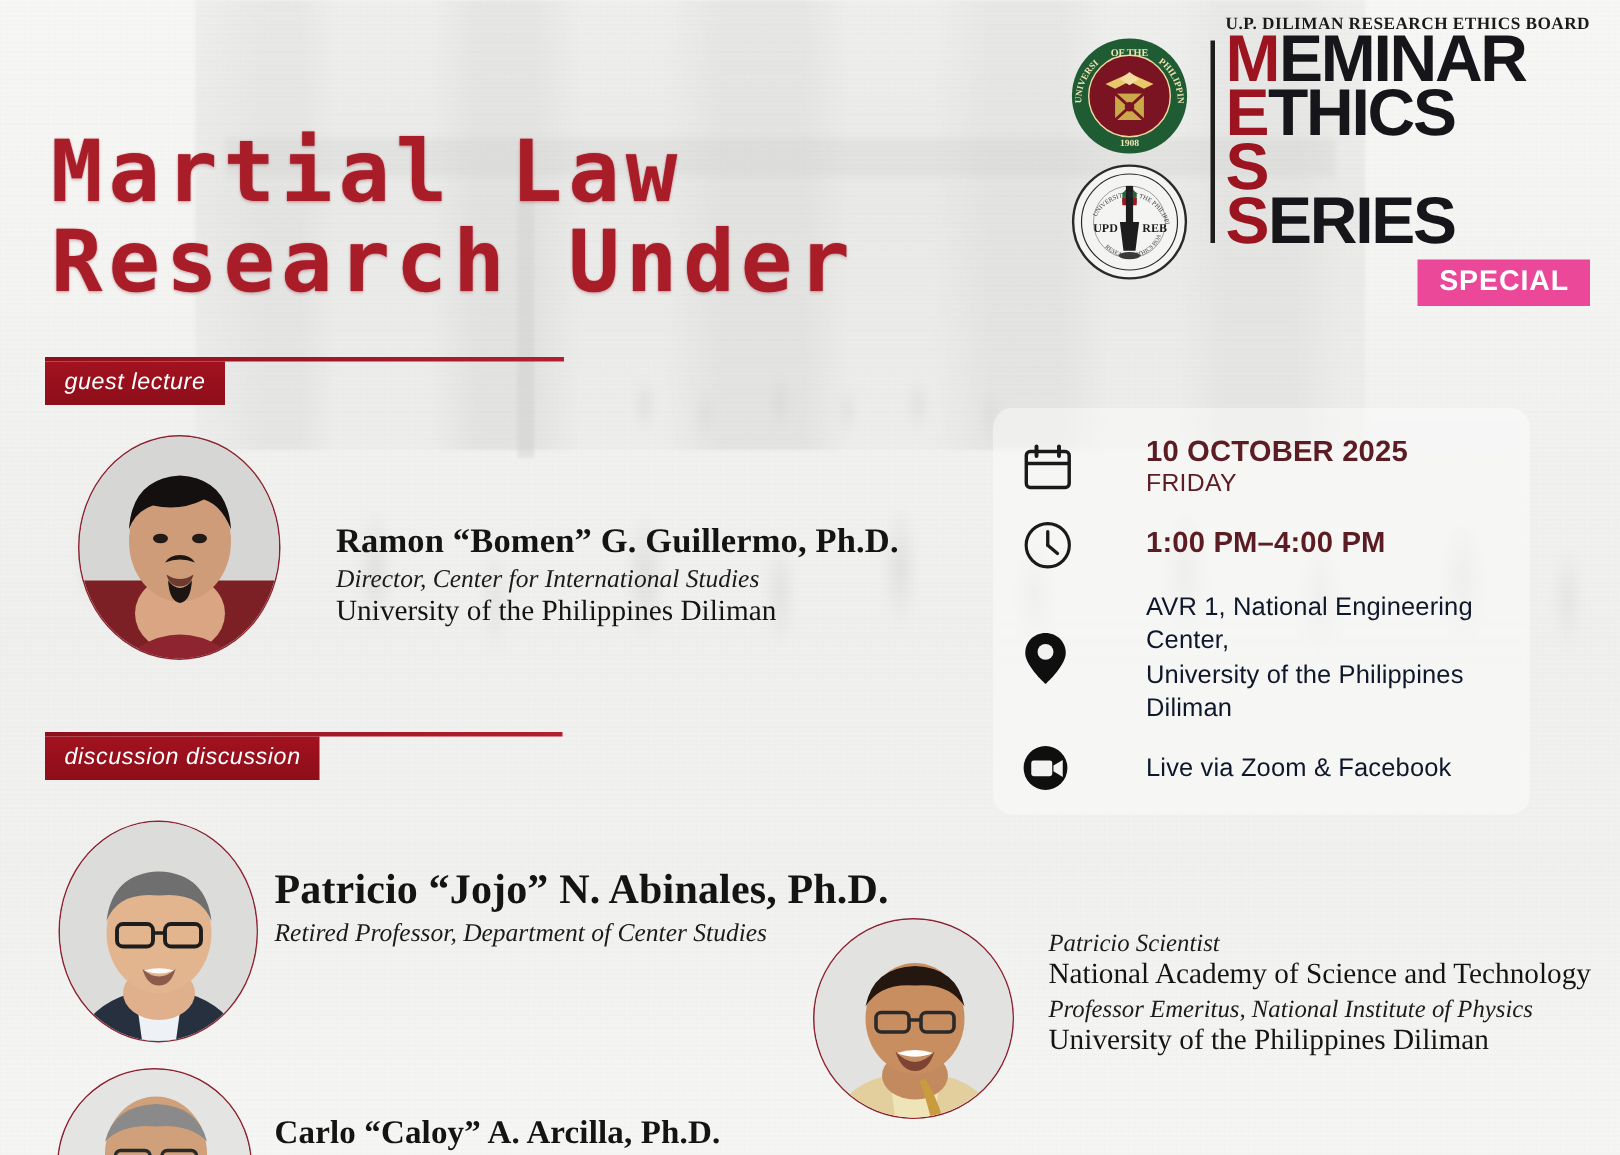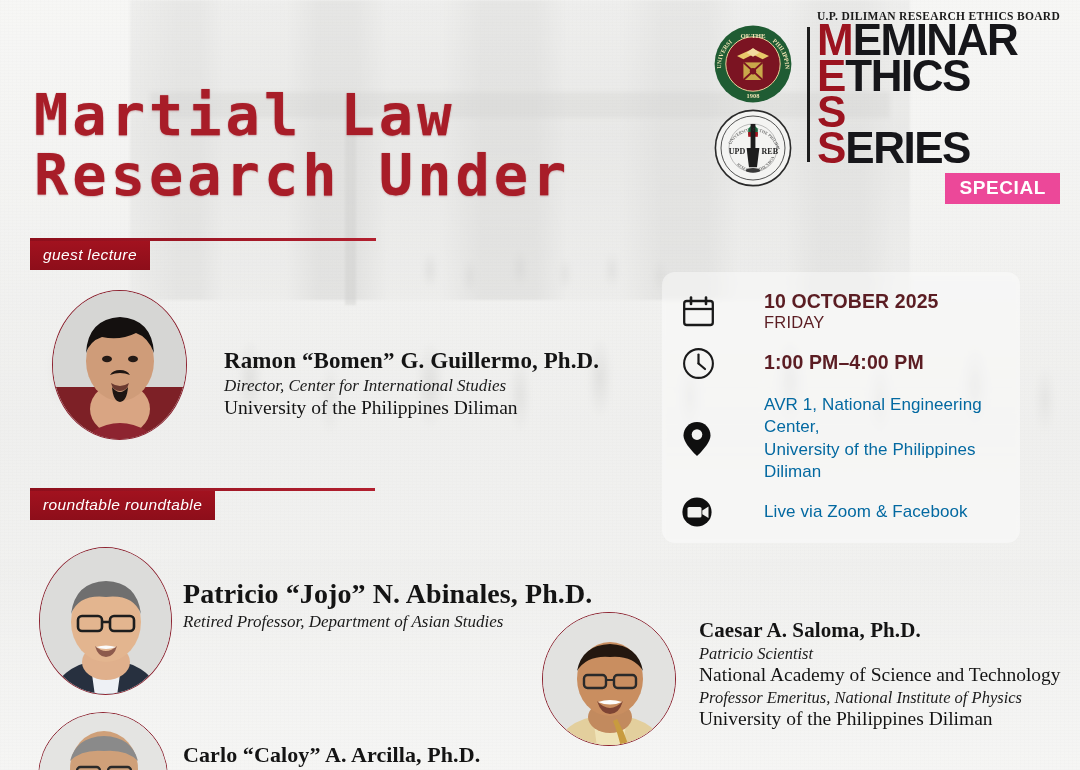--- a/index.html
+++ b/index.html
@@ -191,21 +191,21 @@
   .det-ico { width:44px; flex:0 0 44px; display:flex; justify-content:flex-start;
              align-items:center; padding-top:1px; }
   .det-body { flex:1; padding-top:1px; }
   .det-strong {
     font-weight:700; font-size:19.5px; color:#5b1d23; letter-spacing:.1px; line-height:1.12;
   }
   .det-sub {
     font-weight:400; font-size:16.5px; color:#5b1d23; letter-spacing:.2px; line-height:1.2;
   }
   .det-plain {
-    font-weight:400; font-size:17px; color:#0369a1; line-height:1.32; letter-spacing:.1px;
+    font-weight:400; font-size:17px; color:#0f172a; line-height:1.32; letter-spacing:.1px;
   }
 </style>
 </head>
 <body>
 
 <div class="poster">
 
   <div class="bg-photo">
     <div class="bg-sky"></div>
     <div class="bg-building"></div>
@@ -383,21 +383,21 @@
         </svg>
       </div>
       <div class="det-body">
         <div class="det-plain">Live via Zoom &amp; Facebook</div>
       </div>
     </div>
   </div>
 
   <div class="section-tag" style="left:30px; top:488px; width:345px;">
     <div class="tag-rule" style="width:345px;"></div>
-    <div class="tag-box">roundtable roundtable</div>
+    <div class="tag-box">discussion discussion</div>
   </div>
 
   <div class="speaker">
     <div class="portrait" style="left:39px; top:547px; width:133px; height:148px;">
       <div class="ph">
         <svg viewBox="0 0 133 148" width="133" height="148" preserveAspectRatio="xMidYMid slice">
           <rect width="133" height="148" fill="#dcdcda"></rect>
           <path d="M8 148 q18 -36 58 -36 q40 0 58 36 Z" fill="#27303f"></path>
           <path d="M50 112 q16 20 32 0 l-5 36 l-22 0 Z" fill="#eef1f5"></path>
           <ellipse cx="66" cy="114" rx="24" ry="18" fill="#e0b08c"></ellipse>
@@ -406,21 +406,21 @@
           <rect x="38" y="68" width="24" height="15" rx="4" fill="none" stroke="#1d1d1d" stroke-width="2.6"></rect>
           <rect x="70" y="68" width="24" height="15" rx="4" fill="none" stroke="#1d1d1d" stroke-width="2.6"></rect>
           <line x1="62" y1="74" x2="70" y2="74" stroke="#1d1d1d" stroke-width="2.4"></line>
           <path d="M55 98 q11 10 22 0 q-3 11 -11 11 q-8 0 -11 -11 Z" fill="#8d5a4c"></path>
           <path d="M56 99 q10 4 20 0 q-10 -3 -20 0 Z" fill="#fbfbfb"></path>
         </svg>
       </div>
     </div>
     <div class="sp-text" style="left:183px; top:578px; width:420px;">
       <div class="sp-name" style="font-size:28px;">Patricio “Jojo” N. Abinales, Ph.D.</div>
-      <div class="sp-role" style="font-size:17px; margin-top:2px;">Retired Professor, Department of Asian Studies</div>
+      <div class="sp-role" style="font-size:17px; margin-top:2px;">Retired Professor, Department of Center Studies</div>
     </div>
   </div>
 
   <div class="speaker">
     <div class="portrait" style="left:542px; top:612px; width:134px; height:134px;">
       <div class="ph">
         <svg viewBox="0 0 134 134" width="134" height="134" preserveAspectRatio="xMidYMid slice">
           <rect width="134" height="134" fill="#e2e2e0"></rect>
           <path d="M10 134 q16 -32 57 -32 q41 0 57 32 Z" fill="#e3cf9d"></path>
           <path d="M50 104 q17 18 34 0 l-4 30 l-26 0 Z" fill="#efe3b8"></path>
@@ -430,21 +430,20 @@
           <rect x="41" y="62" width="22" height="13" rx="3.5" fill="none" stroke="#2a2a2a" stroke-width="2.4"></rect>
           <rect x="71" y="62" width="22" height="13" rx="3.5" fill="none" stroke="#2a2a2a" stroke-width="2.4"></rect>
           <line x1="63" y1="67" x2="71" y2="67" stroke="#2a2a2a" stroke-width="2.2"></line>
           <path d="M54 88 q13 14 26 0 q-4 13 -13 13 q-9 0 -13 -13 Z" fill="#7d4434"></path>
           <path d="M55 89 q12 5 24 0 q-12 -4 -24 0 Z" fill="#fdfdfd"></path>
           <path d="M74 106 q8 14 12 28 l-8 0 q-4 -16 -8 -26 Z" fill="#c89b3f"></path>
         </svg>
       </div>
     </div>
     <div class="sp-text" style="left:699px; top:618px; width:375px;">
-      <div class="sp-name" style="font-size:21px;">Caesar A. Saloma, Ph.D.</div>
       <div class="sp-role" style="font-size:16.5px; margin-top:1px;">Patricio Scientist</div>
       <div class="sp-inst" style="font-size:19.5px; margin-top:0px;">National Academy of Science and Technology</div>
       <div class="sp-role" style="font-size:16.5px; margin-top:2px;">Professor Emeritus, National Institute of Physics</div>
       <div class="sp-inst" style="font-size:19.5px; margin-top:0px;">University of the Philippines Diliman</div>
     </div>
   </div>
 
   <div class="speaker">
     <div class="portrait" style="left:38px; top:712px; width:130px; height:130px;">
       <div class="ph">

